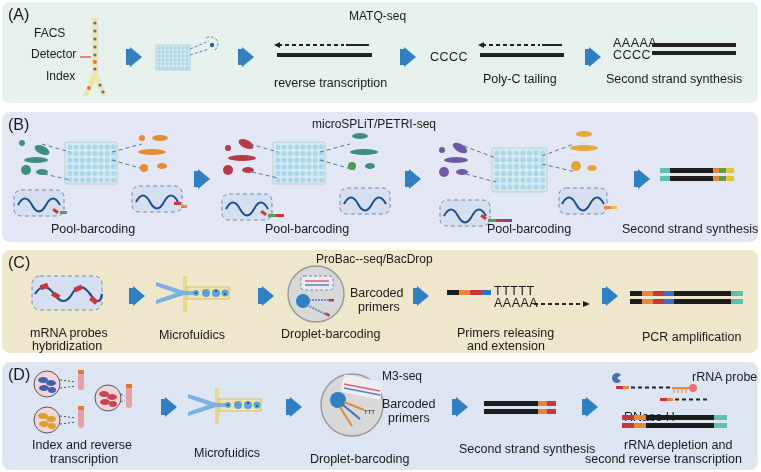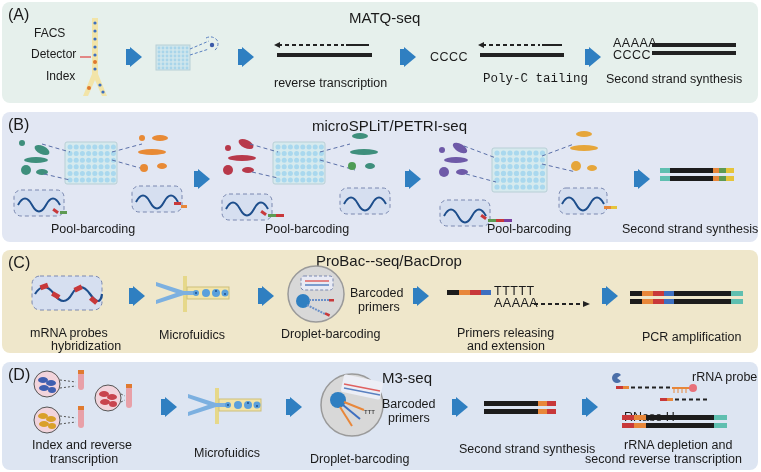--- a/index.html
+++ b/index.html
@@ -3,21 +3,21 @@
 <meta charset="utf-8">
 <style>
   html,body{margin:0;padding:0;background:#fff;}
   body{width:761px;height:472px;position:relative;overflow:hidden;font-family:"Liberation Sans",sans-serif;color:#1a1a1a;}
   .panel{position:absolute;left:2px;width:756px;border-radius:8px;}
   #pA{top:2px;height:101px;background:#e6f0ec;}
   #pB{top:112px;height:130px;background:#e2e7f3;}
   #pC{top:250px;height:103px;background:#efe7cb;}
   #pD{top:362px;height:108px;background:#dde5f2;}
   .plabel{position:absolute;left:6px;top:4px;font-size:16px;}
-  .ptitle{position:absolute;font-size:15px;white-space:nowrap;text-align:center;}
+  .ptitle{position:absolute;font-size:12px;white-space:nowrap;text-align:center;}
   .lbl{position:absolute;font-size:12.5px;text-align:center;line-height:14px;white-space:nowrap;}
   .arrow{position:absolute;width:0;height:0;border-top:10px solid transparent;border-bottom:10px solid transparent;border-left:12px solid #2f7fc1;}
   .arrow::before{content:"";position:absolute;left:-16px;top:-8px;width:5px;height:16px;background:#2f7fc1;}
   svg{position:absolute;overflow:visible;}
   .seq{position:absolute;font-size:12.5px;letter-spacing:0.5px;white-space:nowrap;}
 </style>
 </head>
 <body>
 
 <div class="panel" id="pA">
@@ -116,21 +116,21 @@
 
   <div class="arrow" style="left:402px;top:45px;"></div>
 
   <div class="seq" style="left:428px;top:48px;">CCCC</div>
   <svg style="left:476px;top:38px;" width="90" height="20">
     <line x1="4" y1="5" x2="62" y2="5" stroke="#222" stroke-width="2" stroke-dasharray="4,3"></line>
     <line x1="64" y1="5" x2="84" y2="5" stroke="#222" stroke-width="2"></line>
     <path d="M0 5 L6 2 L6 8 Z" fill="#222"></path>
     <rect x="2" y="13" width="84" height="4" fill="#222"></rect>
   </svg>
-  <div class="lbl" style="left:481px;top:70px;font-family:Liberation Mono, monospace;">Poly-C tailing</div>
+  <div class="lbl" style="left:481px;top:70px;">Poly-C tailing</div>
 
   <div class="arrow" style="left:587px;top:45px;"></div>
 
   <div class="seq" style="left:611px;top:34px;">AAAAA</div>
   <div class="seq" style="left:611px;top:46px;">CCCC</div>
   <svg style="left:650px;top:40px;" width="85" height="16">
     <rect x="0" y="1" width="84" height="4" fill="#222"></rect>
     <rect x="0" y="9" width="84" height="4" fill="#222"></rect>
   </svg>
   <div class="lbl" style="left:604px;top:70px;">Second strand synthesis</div>
@@ -402,21 +402,21 @@
     <rect x="0" y="2" width="70" height="34" rx="8" fill="#d6dff0" stroke="#7a88b0" stroke-dasharray="4,3"></rect>
     <path d="M3 20 Q12 6 22 20 T40 20 T58 20 T70 20" stroke="#1d4e8c" stroke-width="2.2" fill="none"></path>
     <g fill="#c8383a">
         <rect x="8" y="10" width="8" height="5" transform="rotate(-20 12 12)"></rect>
         <rect x="20" y="19" width="8" height="5" transform="rotate(30 24 21)"></rect>
         <rect x="42" y="12" width="8" height="5" transform="rotate(-25 46 14)"></rect>
         <rect x="58" y="24" width="8" height="5" transform="rotate(40 62 26)"></rect>
       </g>
   </svg>
   <div class="lbl" style="left:28px;top:76px;">mRNA probes</div>
-  <div class="lbl" style="left:49px;top:89px;">hybridization</div>
+  <div class="lbl" style="left:30px;top:89px;">hybridization</div>
 
   <div class="arrow" style="left:131px;top:36px;"></div>
 
   <svg style="left:154px;top:26px;" width="80" height="36">
     <rect x="27" y="0" width="4" height="36" fill="#e6d88a"></rect>
     <rect x="31" y="11" width="42" height="12" fill="#f2e4a8" stroke="#cdbf7a"></rect>
     <path d="M0 6 L28 15 L28 19 L0 28 L0 24 L20 17 L0 10 Z" fill="#7cb0e0"></path>
     <rect x="28" y="15" width="12" height="4" fill="#7cb0e0"></rect>
     <g fill="#5aa0dc">
         <circle cx="40" cy="17" r="3"></circle>

